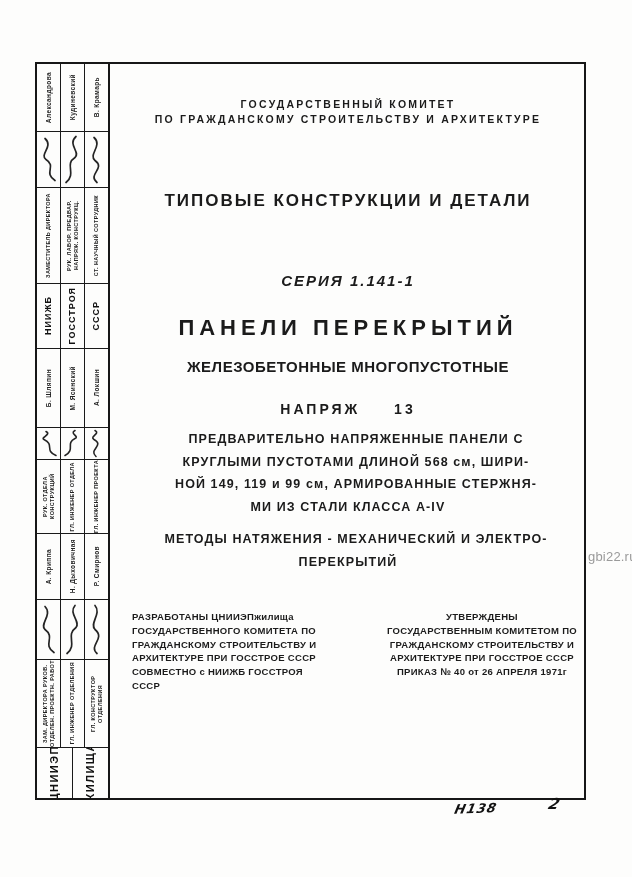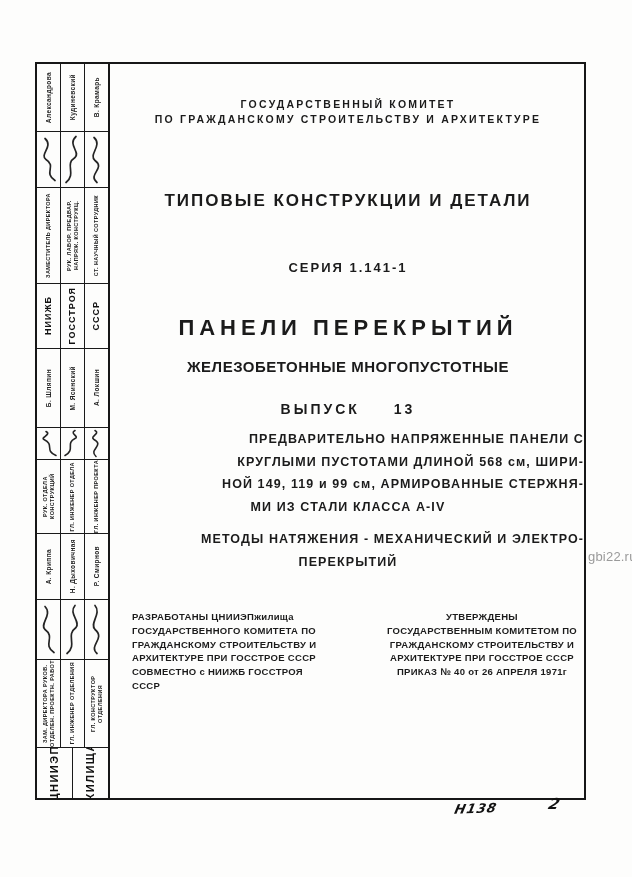--- a/index.html
+++ b/index.html
@@ -31,28 +31,28 @@
   .vname  { font-size:6.5px; }
   .vtitle { font-size:5.5px; line-height:6.6px; }
   .vorg1  { font-size:9px;  letter-spacing:1px; color:#111; }
   .vorg2  { font-size:11px; letter-spacing:1.5px; color:#111; }
   .sig { width:100%; height:100%; }
   
   .content { position:absolute; left:75px; top:0; right:0; bottom:0; }
   .cline { position:absolute; left:0; right:0; text-align:center; }
   .org-header   { top:33px;  font-size:10.5px; line-height:14.5px; letter-spacing:2.2px; }
   .type-title   { top:126px; font-size:17px;   line-height:21px;   letter-spacing:2px; }
-  .series       { top:196px; font-size:13px;   letter-spacing:2px; }
+  .series       { top:208px; font-size:15px;   letter-spacing:2px;font-style:italic; }
   .subject1     { top:251px; font-size:22px;   letter-spacing:5px; }
   .subject2     { top:294px; font-size:15px; letter-spacing:0.5px; }
   .issue        { top:337px; font-size:14px;   letter-spacing:3px; }
   .issue .num   { margin-left:34px; }
   .description  { top:364px; font-size:12.5px; line-height:22.5px; letter-spacing:1.1px; }
   .methods      { top:464px; font-size:12.5px; line-height:22.5px; letter-spacing:1.1px; }
-  .ljust { text-align:right; padding-left:16px; }
+  .ljust { text-align:center; padding-left:16px; }
   .approvals { position:absolute; top:546px; left:0; right:0; font-size:9.5px; line-height:13.8px; letter-spacing:0.3px; }
   .col-dev { position:absolute; left:20px;  width:218px; text-align:left; }
   .col-app { position:absolute; left:256px; width:228px; text-align:center; }
   
   .watermark {
     position:absolute; left:588px; top:549px; font-size:13px; font-weight:normal;
     color:#9a9a9a; letter-spacing:0.2px;
   }
   .hw { position:absolute; color:#111; font-family:"DejaVu Sans", sans-serif; font-style:italic; }
   .hw1 { left:455px; top:801px; font-size:13px; transform:skewX(-14deg) rotate(-2deg); letter-spacing:1px; }
@@ -226,21 +226,21 @@
       <div class="cline type-title">
         <div>ТИПОВЫЕ КОНСТРУКЦИИ И ДЕТАЛИ</div>
       </div>
 
       <div class="cline series">СЕРИЯ 1.141-1</div>
 
       <div class="cline subject1">ПАНЕЛИ  ПЕРЕКРЫТИЙ</div>
       <div class="cline subject2">ЖЕЛЕЗОБЕТОННЫЕ МНОГОПУСТОТНЫЕ</div>
 
       <div class="cline issue">
-        <span>ВЫПУСК</span><span class="num">13</span>
+        <span>НАПРЯЖ</span><span class="num">13</span>
       </div>
 
       <div class="cline description">
         <div class="ljust">ПРЕДВАРИТЕЛЬНО НАПРЯЖЕННЫЕ ПАНЕЛИ  С</div>
         <div class="ljust">КРУГЛЫМИ ПУСТОТАМИ ДЛИНОЙ 568 см, ШИРИ-</div>
         <div class="ljust">НОЙ 149, 119 и 99 см, АРМИРОВАННЫЕ СТЕРЖНЯ-</div>
         <div>МИ ИЗ СТАЛИ КЛАССА А-IV</div>
       </div>
 
       <div class="cline methods">

